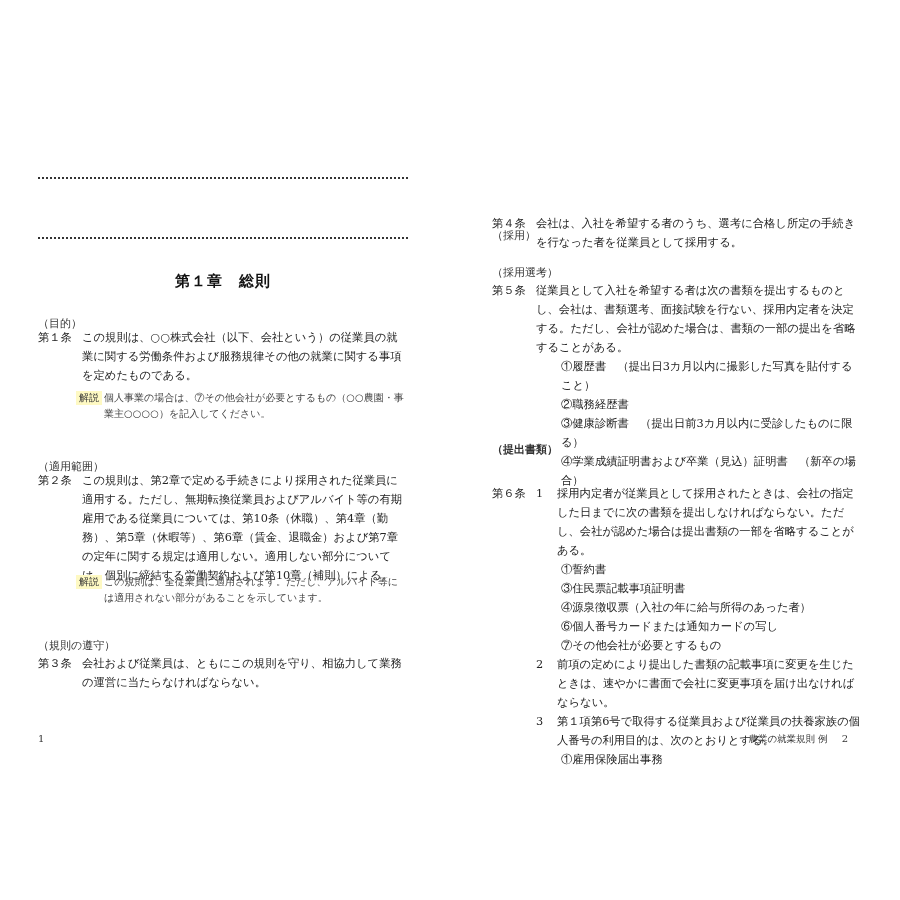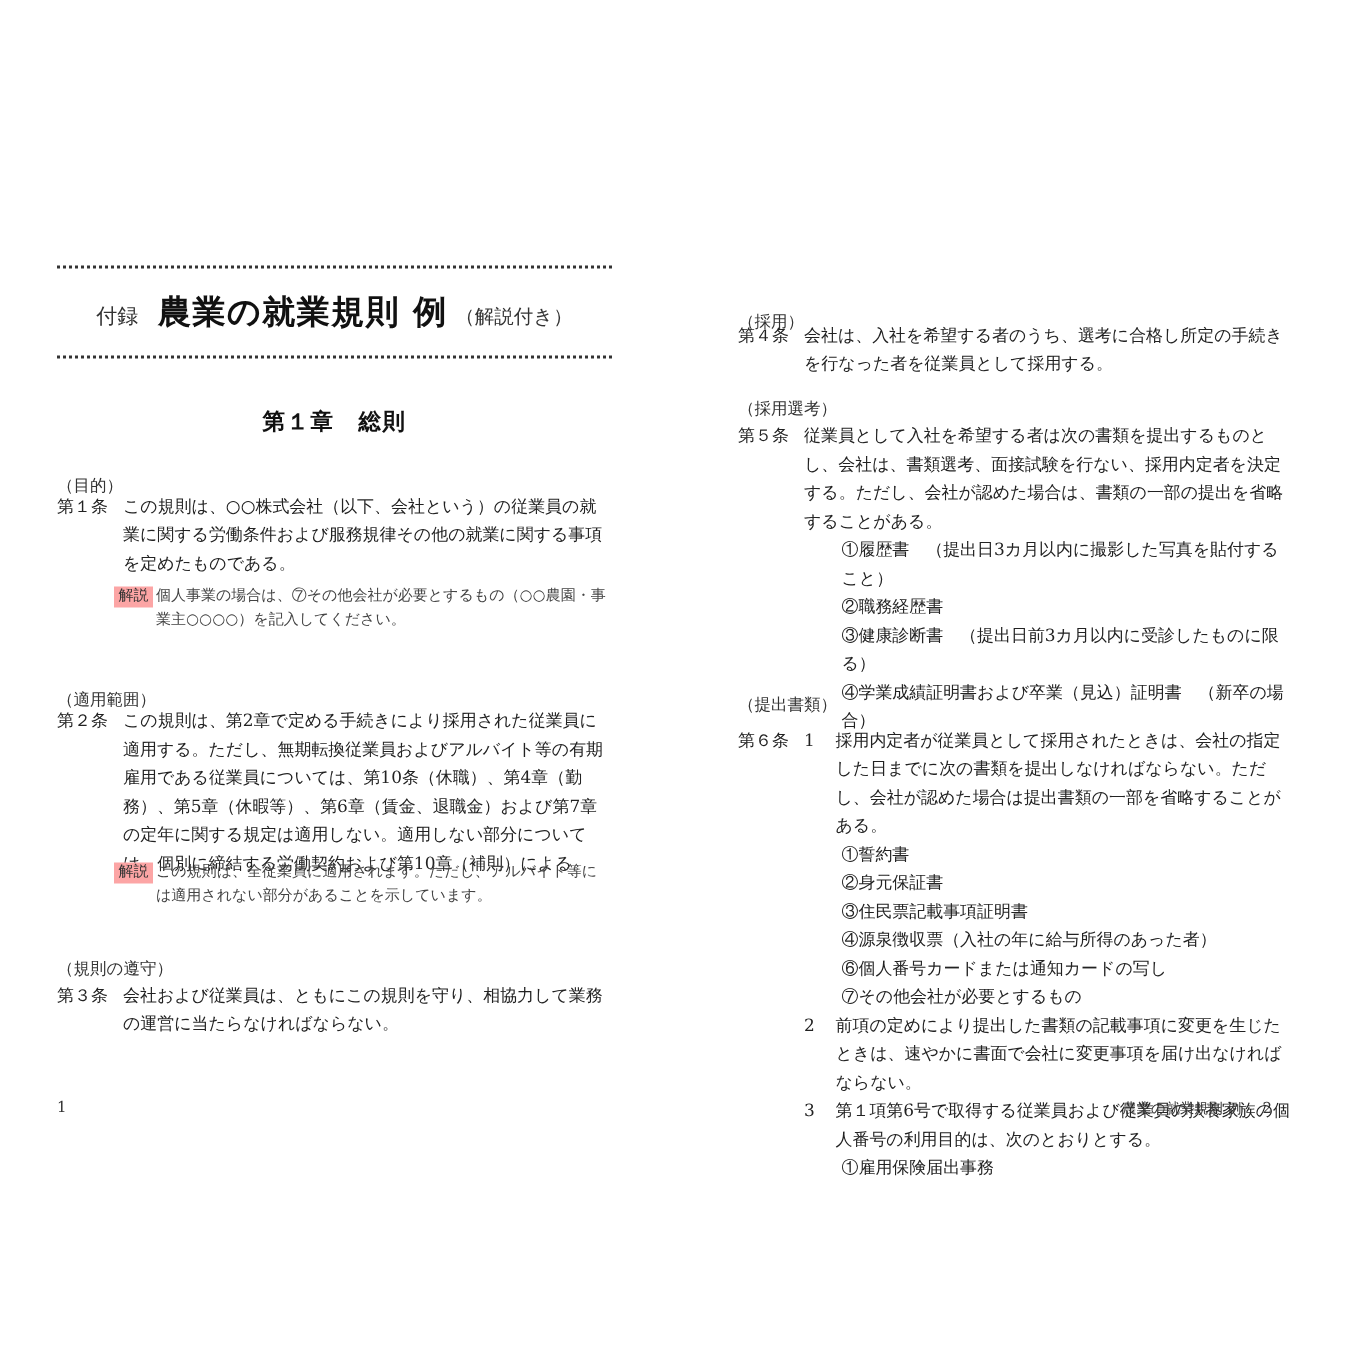--- a/index.html
+++ b/index.html
@@ -28,38 +28,33 @@
   .article { position: absolute; left: 0; width: 100%; font-size: 11.3px; line-height: 19px; color: #222; }
   .article .num { position: absolute; left: 0; top: 0; width: 44px; white-space: nowrap; }
   .article .body { margin-left: 44px; }
   .para { position: relative; }
   .para .pnum { position: absolute; left: 0; top: 0; }
   .para.numbered { padding-left: 21px; }
   .items { margin-left: 25px; }
   .para.numbered .items { margin-left: 4px; }
 
   .note { position: absolute; left: 38px; width: 330px; font-size: 10px; line-height: 16px; color: #444; }
-  .note .badge { position: absolute; left: 0; top: 1px; background: #fca5a5; color: #333; padding: 0 3px; font-size: 10px; line-height: 14px; }
+  .note .badge { position: absolute; left: 0; top: 1px; background: #fef9c3; color: #333; padding: 0 3px; font-size: 10px; line-height: 14px; }
   .note .note-body { margin-left: 28px; }
 
   .folio { position: absolute; top: 733px; font-size: 10px; color: #333; }
   .page-left .folio { left: 0; }
   .page-right .folio { right: 16px; }
   .folio .running { font-size: 9.5px; margin-right: 14px; }
 </style>
 </head>
 <body>
 
 <div class="page page-left">
   <div class="dots top"></div>
-  <div class="book-title">
-    <span class="appendix">付録</span>
-    <span class="main">農業の就業規則 例</span>
-    <span class="sub">（解説付き）</span>
-  </div>
   <div class="dots bottom"></div>
 
   <div class="chapter">第１章　総則</div>
 
   <div class="heading" style="top:316px;">（目的）</div>
   <div class="article" style="top:328px;">
     <span class="num">第１条</span>
     <div class="body">この規則は、○○株式会社（以下、会社という）の従業員の就業に関する労働条件および服務規律その他の就業に関する事項を定めたものである。</div>
   </div>
   <div class="note" style="top:390px;">
@@ -83,50 +78,49 @@
     <div class="body">会社および従業員は、ともにこの規則を守り、相協力して業務の運営に当たらなければならない。</div>
   </div>
 
   <div class="folio">
     <span>1</span>
   </div>
 </div>
 
 <div class="page page-right">
 
-  <div class="heading" style="top:207px;">（採用）</div>
+  <div class="heading" style="top:228px;">（採用）</div>
   <div class="article" style="top:214px;">
     <span class="num">第４条</span>
     <div class="body">会社は、入社を希望する者のうち、選考に合格し所定の手続きを行なった者を従業員として採用する。</div>
   </div>
 
   <div class="heading" style="top:265px;">（採用選考）</div>
   <div class="article" style="top:281px;">
     <span class="num">第５条</span>
     <div class="body">
       <div>従業員として入社を希望する者は次の書類を提出するものとし、会社は、書類選考、面接試験を行ない、採用内定者を決定する。ただし、会社が認めた場合は、書類の一部の提出を省略することがある。</div>
       <div class="items">
         <div>①履歴書　（提出日3カ月以内に撮影した写真を貼付すること）</div>
         <div>②職務経歴書</div>
         <div>③健康診断書　（提出日前3カ月以内に受診したものに限る）</div>
         <div>④学業成績証明書および卒業（見込）証明書　（新卒の場合）</div>
       </div>
     </div>
   </div>
 
-  <div class="heading" style="top:462px;">（提出書類）</div>
+  <div class="heading" style="top:442px;font-weight:bold;">（提出書類）</div>
   <div class="article" style="top:484px;">
     <span class="num">第６条</span>
     <div class="body">
       <div class="para numbered">
         <span class="pnum">1</span>
         <div>採用内定者が従業員として採用されたときは、会社の指定した日までに次の書類を提出しなければならない。ただし、会社が認めた場合は提出書類の一部を省略することがある。</div>
         <div class="items">
           <div>①誓約書</div>
-          <div>②身元保証書</div>
           <div>③住民票記載事項証明書</div>
           <div>④源泉徴収票（入社の年に給与所得のあった者）</div>
           <div>⑥個人番号カードまたは通知カードの写し</div>
           <div>⑦その他会社が必要とするもの</div>
         </div>
       </div>
       <div class="para numbered">
         <span class="pnum">2</span>
         <div>前項の定めにより提出した書類の記載事項に変更を生じたときは、速やかに書面で会社に変更事項を届け出なければならない。</div>
       </div>

